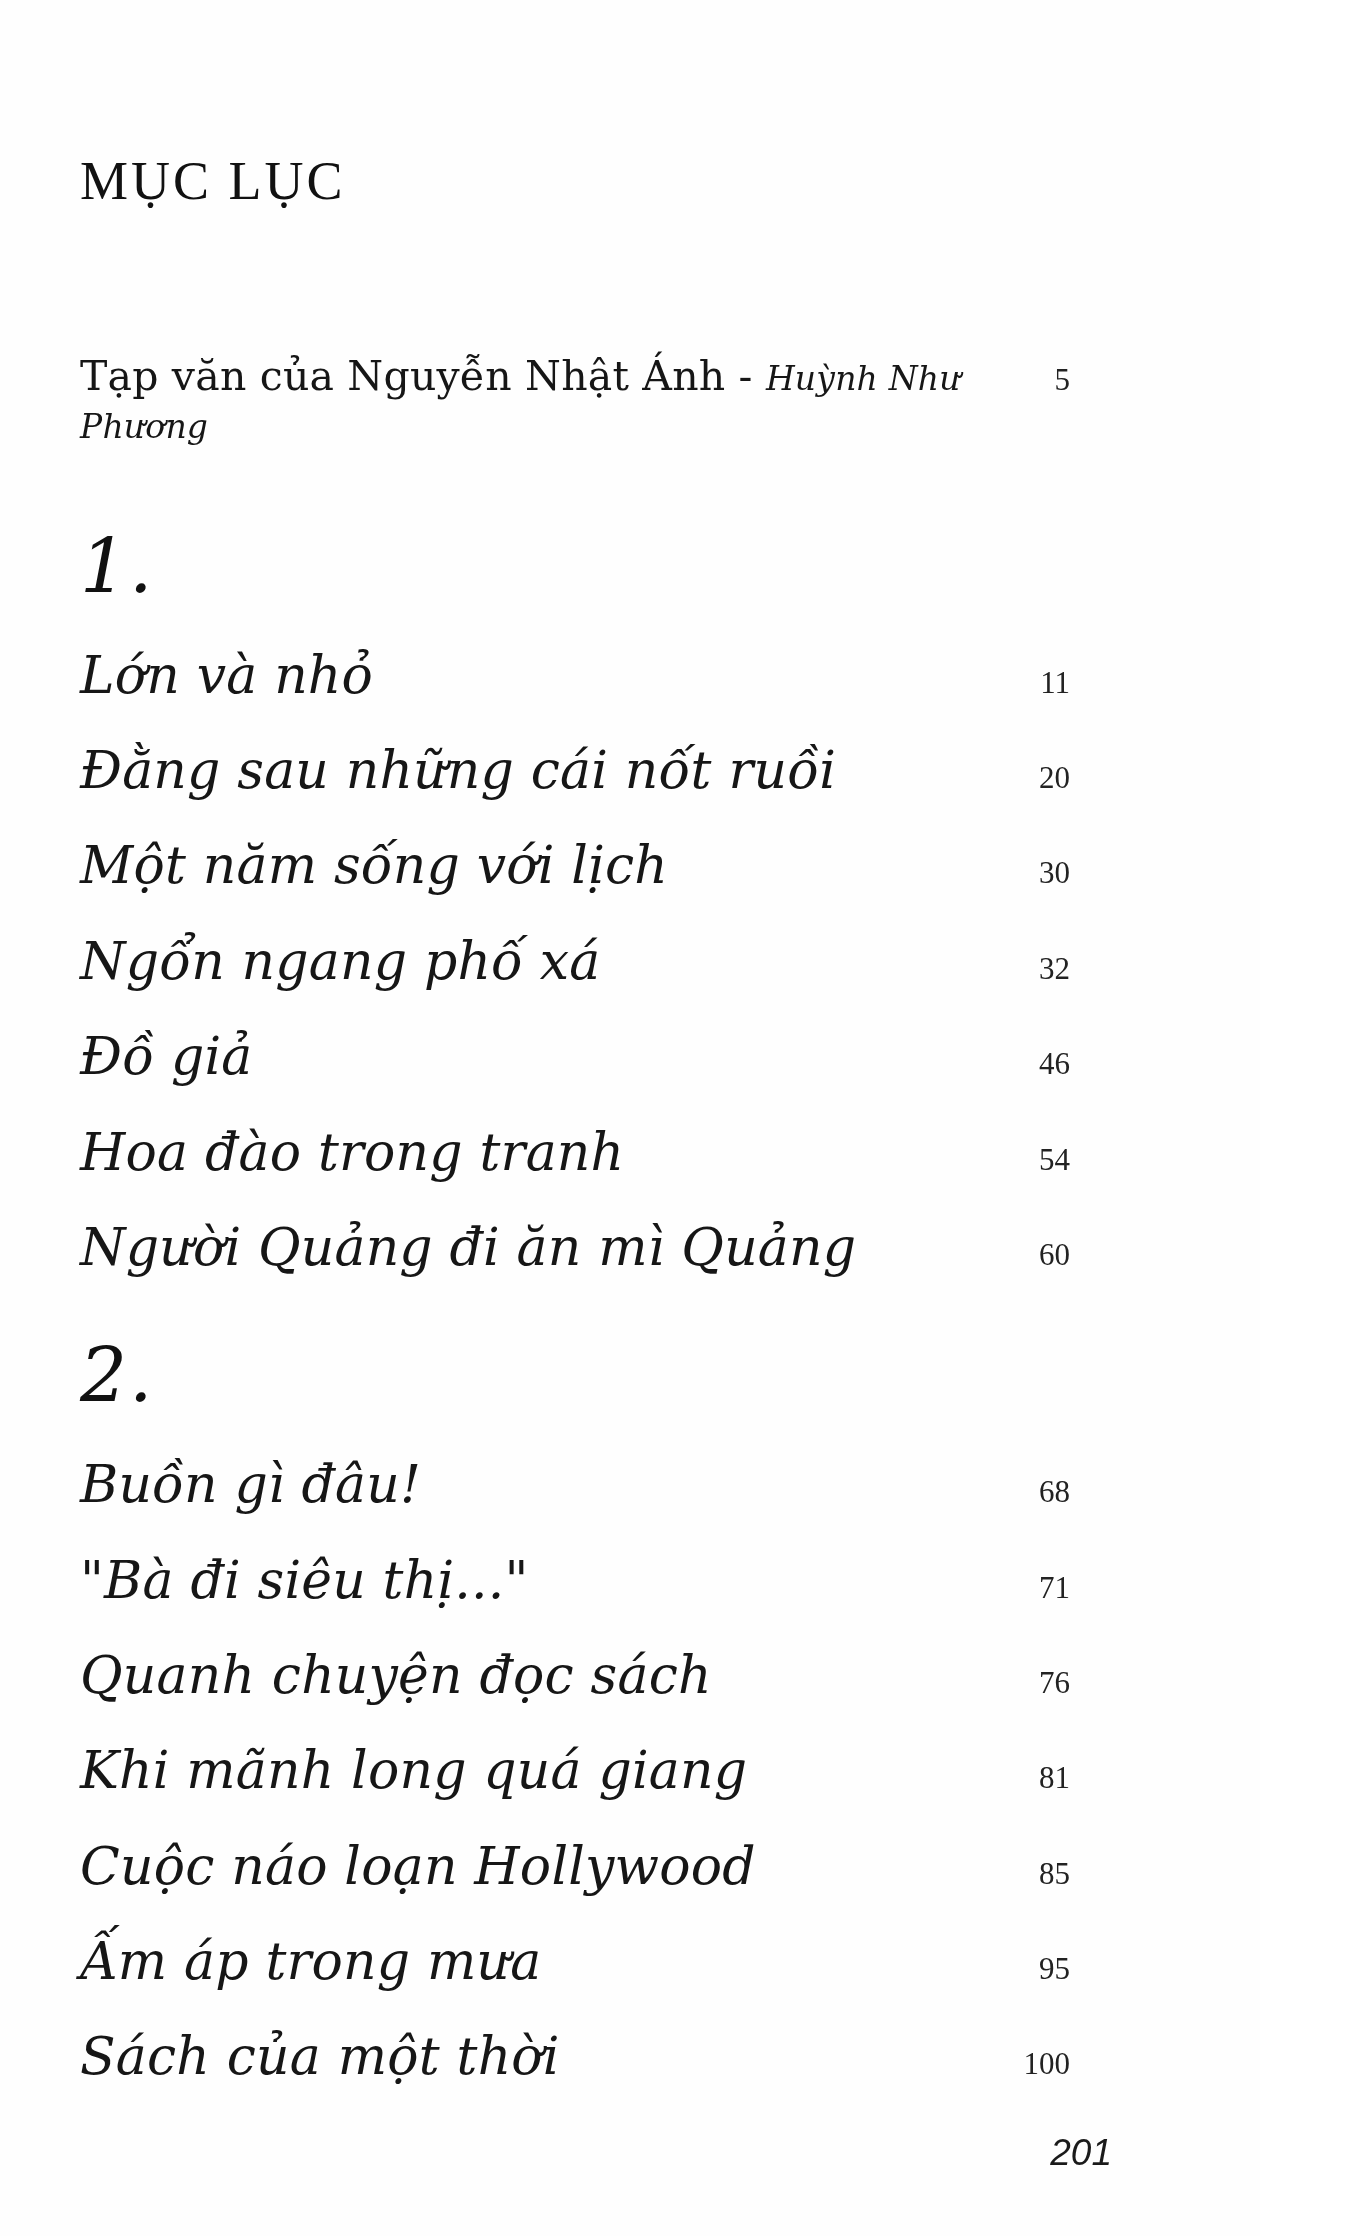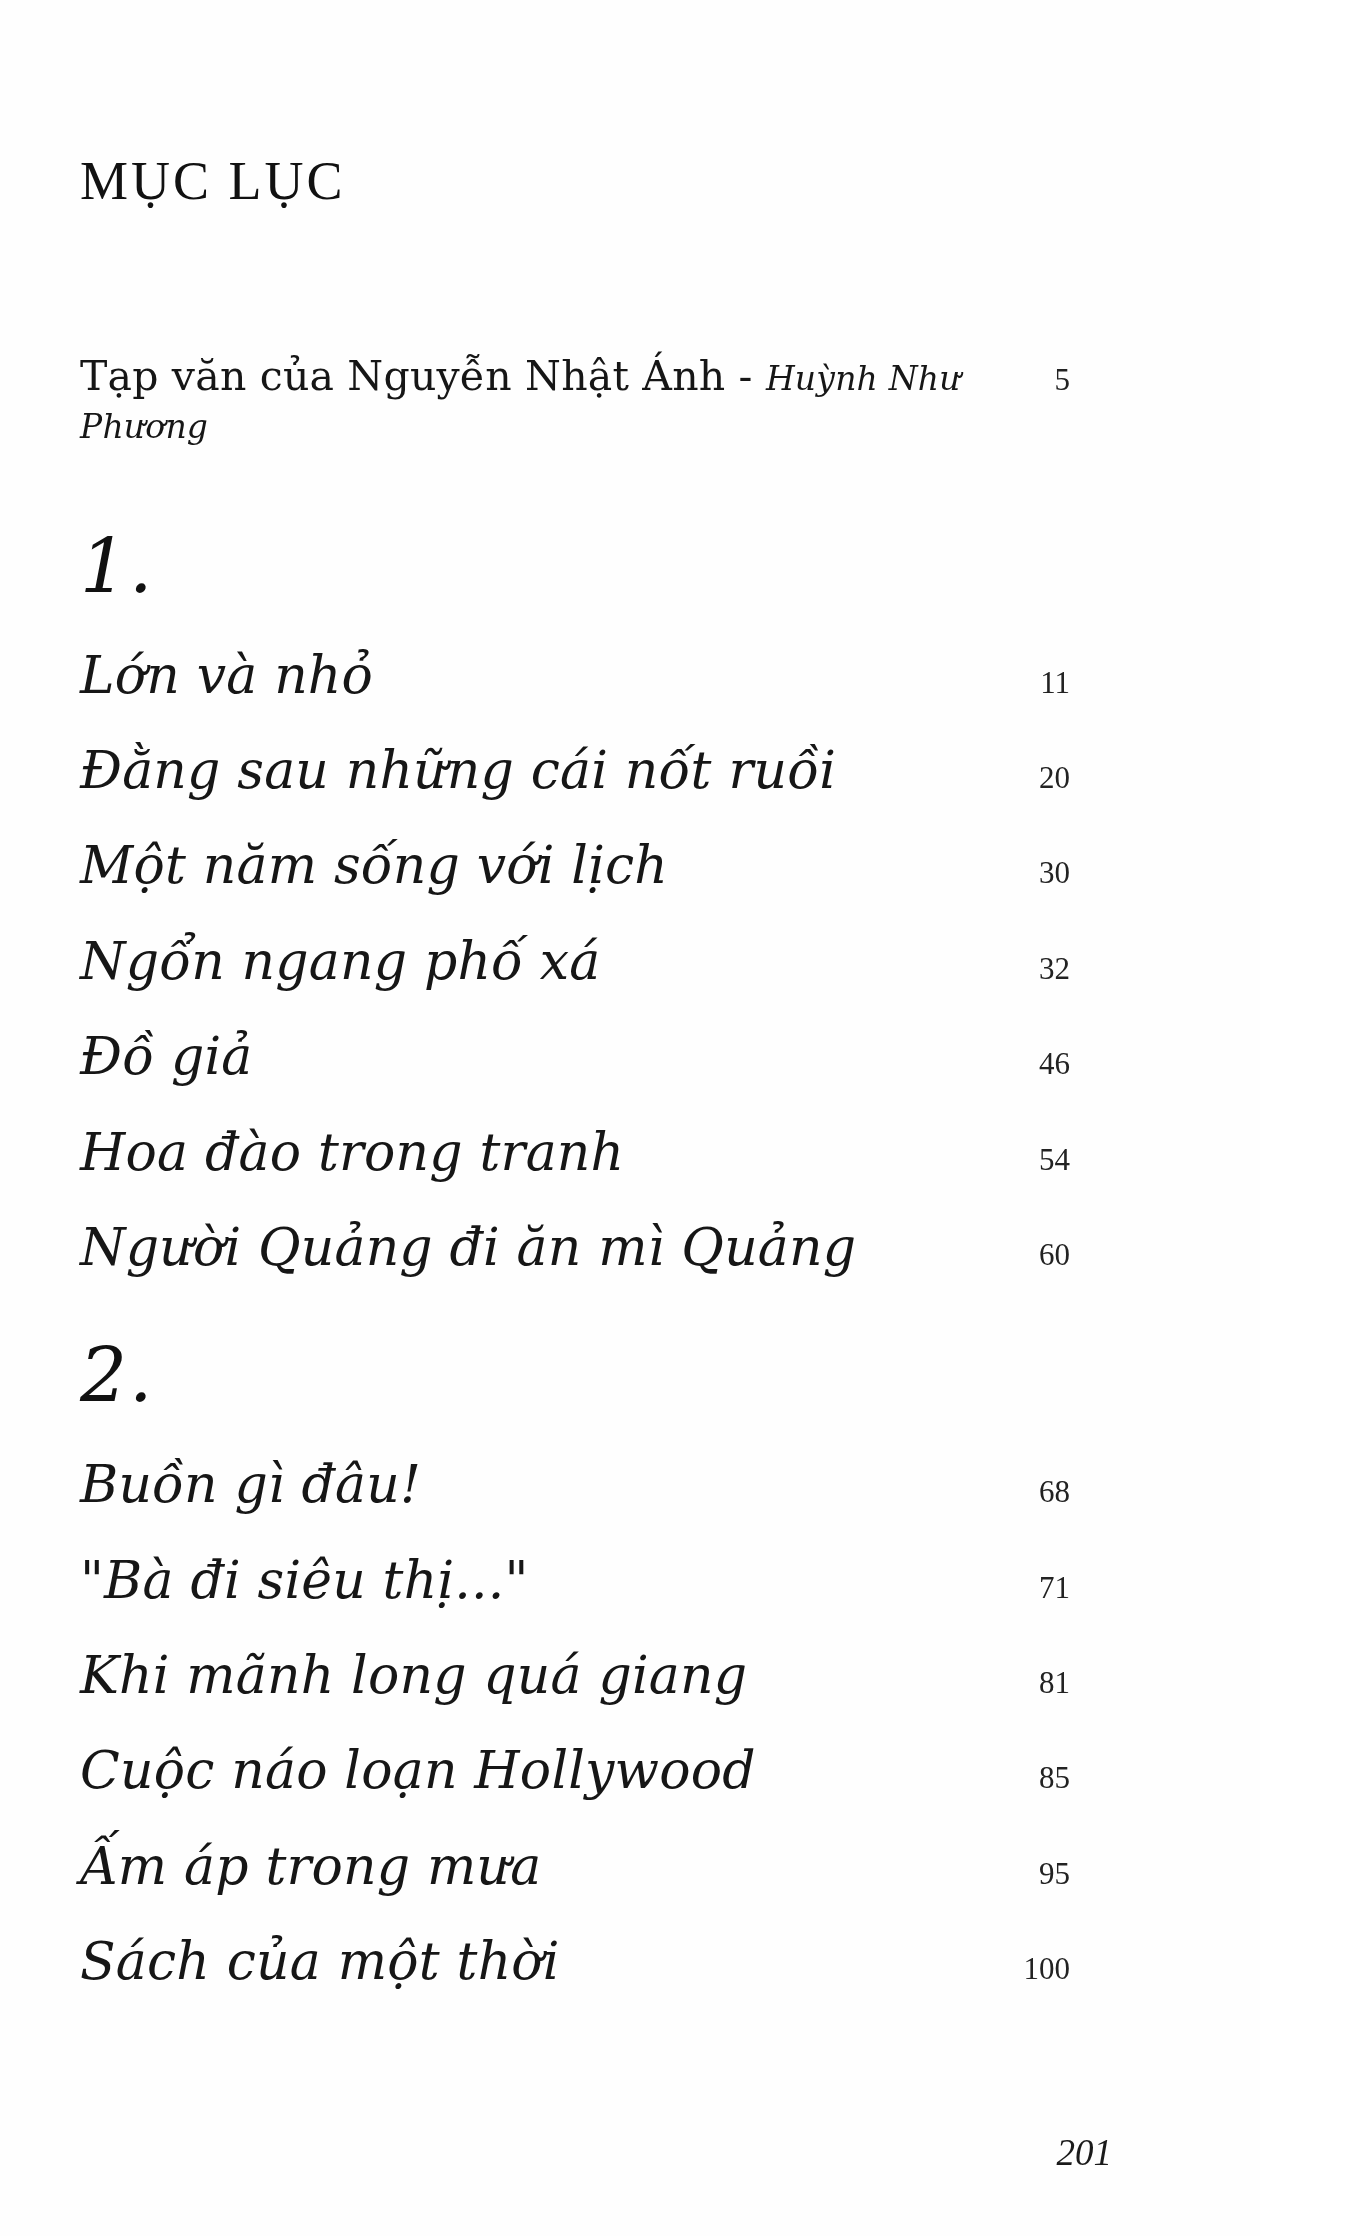--- a/index.html
+++ b/index.html
@@ -82,21 +82,21 @@
     margin-top: 60px;
   }
 
   .folio {
     position: absolute;
     right: 148px;
     bottom: 62px;
     font-style: italic;
     font-size: 37px;
     color: #1a1a1a;
-    font-family: Liberation Serif, serif;
+    font-family: Liberation Sans, sans-serif;
     margin-left: 34px;
   }
 </style>
 </head>
 <body>
 
 <div class="page">
 
   <h1 class="page-title">MỤC LỤC</h1>
 
@@ -142,20 +142,24 @@
 
   <div class="toc-row">
     <div class="entry-title">Buồn gì đâu!</div>
     <div class="entry-page">68</div>
   </div>
   <div class="toc-row">
     <div class="entry-title">"Bà đi siêu thị..."</div>
     <div class="entry-page">71</div>
   </div>
   <div class="toc-row">
+    <div class="entry-title">Quanh chuyện đọc sách</div>
+    <div class="entry-page">76</div>
+  </div>
+  <div class="toc-row">
     <div class="entry-title">Khi mãnh long quá giang</div>
     <div class="entry-page">81</div>
   </div>
   <div class="toc-row">
     <div class="entry-title">Cuộc náo loạn Hollywood</div>
     <div class="entry-page">85</div>
   </div>
   <div class="toc-row">
     <div class="entry-title">Ấm áp trong mưa</div>
     <div class="entry-page">95</div>

